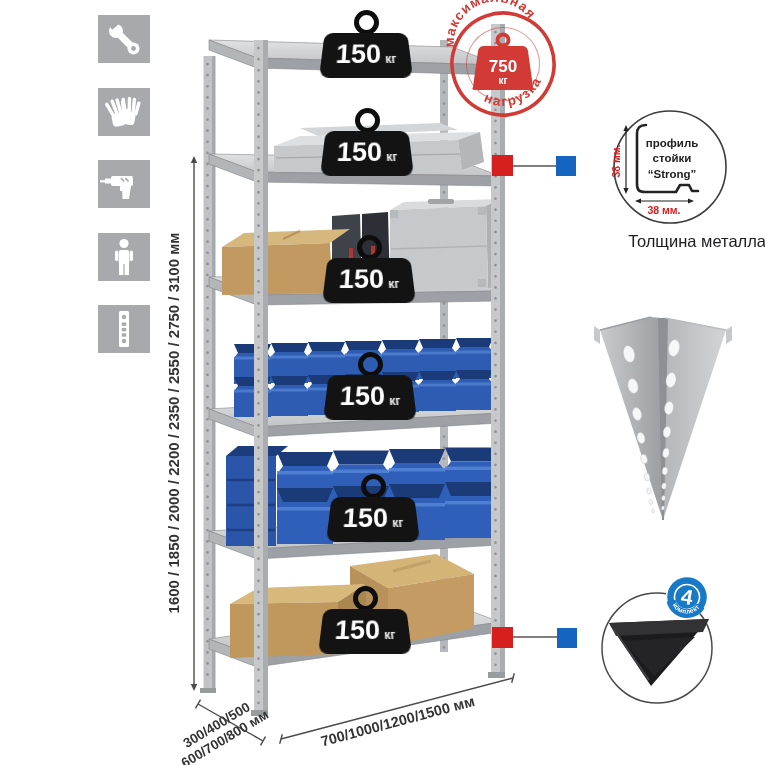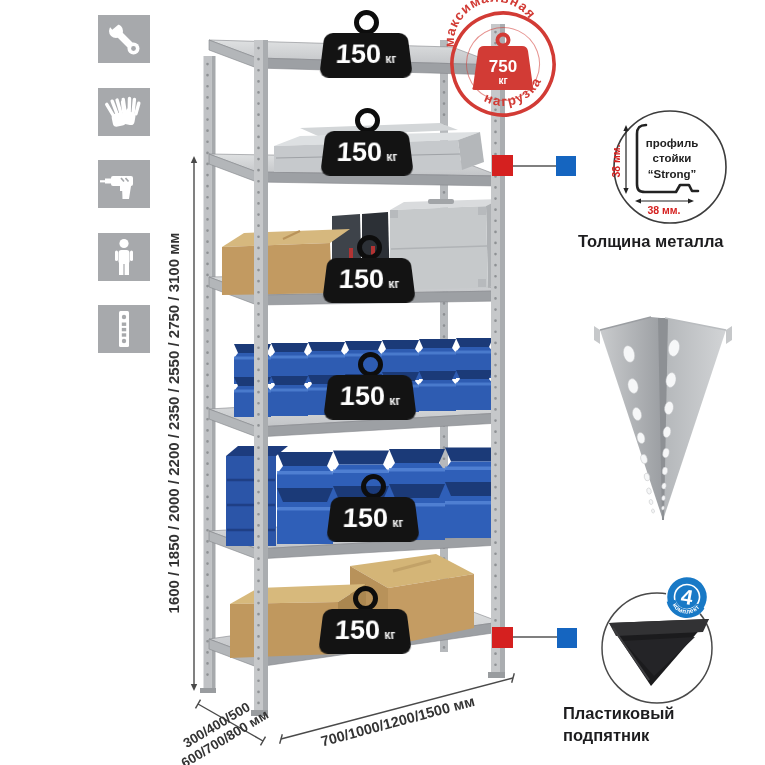--- a/index.html
+++ b/index.html
@@ -9,21 +9,21 @@
             display:flex;align-items:center;justify-content:center;}
   .main-svg{position:absolute;left:0;top:0;z-index:1;}
   .weight{position:absolute;width:88px;z-index:5;text-align:center;}
   .w-ring{width:15px;height:15px;border:5px solid #0d0d0d;border-radius:50%;margin:0 auto -4px auto;
           background:transparent;}
   .w-body{height:46px;background:#131313;border-radius:9px;
           transform:perspective(80px) rotateX(13deg);
           display:flex;align-items:center;justify-content:center;color:#fff;}
   .w-val{font-size:27px;font-weight:bold;line-height:1;}
   .w-unit{font-size:12px;font-weight:bold;margin-left:4px;margin-top:10px;color:#f2f2f2;}
-  .caption{position:absolute;text-align:left;font-weight:bold;font-size:16.5px;
+  .caption{position:absolute;text-align:right;font-weight:normal;font-size:16.5px;
            color:#1d1d1f;line-height:1.32;z-index:4;}
   .svg-t{font-family:"Liberation Sans",sans-serif;}
 </style>
 </head>
 <body>
 
 <div class="canvas">
 
   <div class="icon-box" style="top:15px">
     <svg width="52" height="48" viewBox="0 0 52 48">
@@ -395,18 +395,14 @@
     <div class="w-ring"></div>
     <div class="w-body">
         <span class="w-val">150</span>
         <span class="w-unit">кг</span>
       </div>
   </div>
 
   <div class="caption" style="left:578px;top:231px;width:188px">
     <div>Толщина металла</div>
   </div>
-  <div class="caption" style="left:563px;top:703px;width:188px">
-    <div>Пластиковый</div>
-    <div>подпятник</div>
-  </div>
 
 </div>
 
 </body></html>

